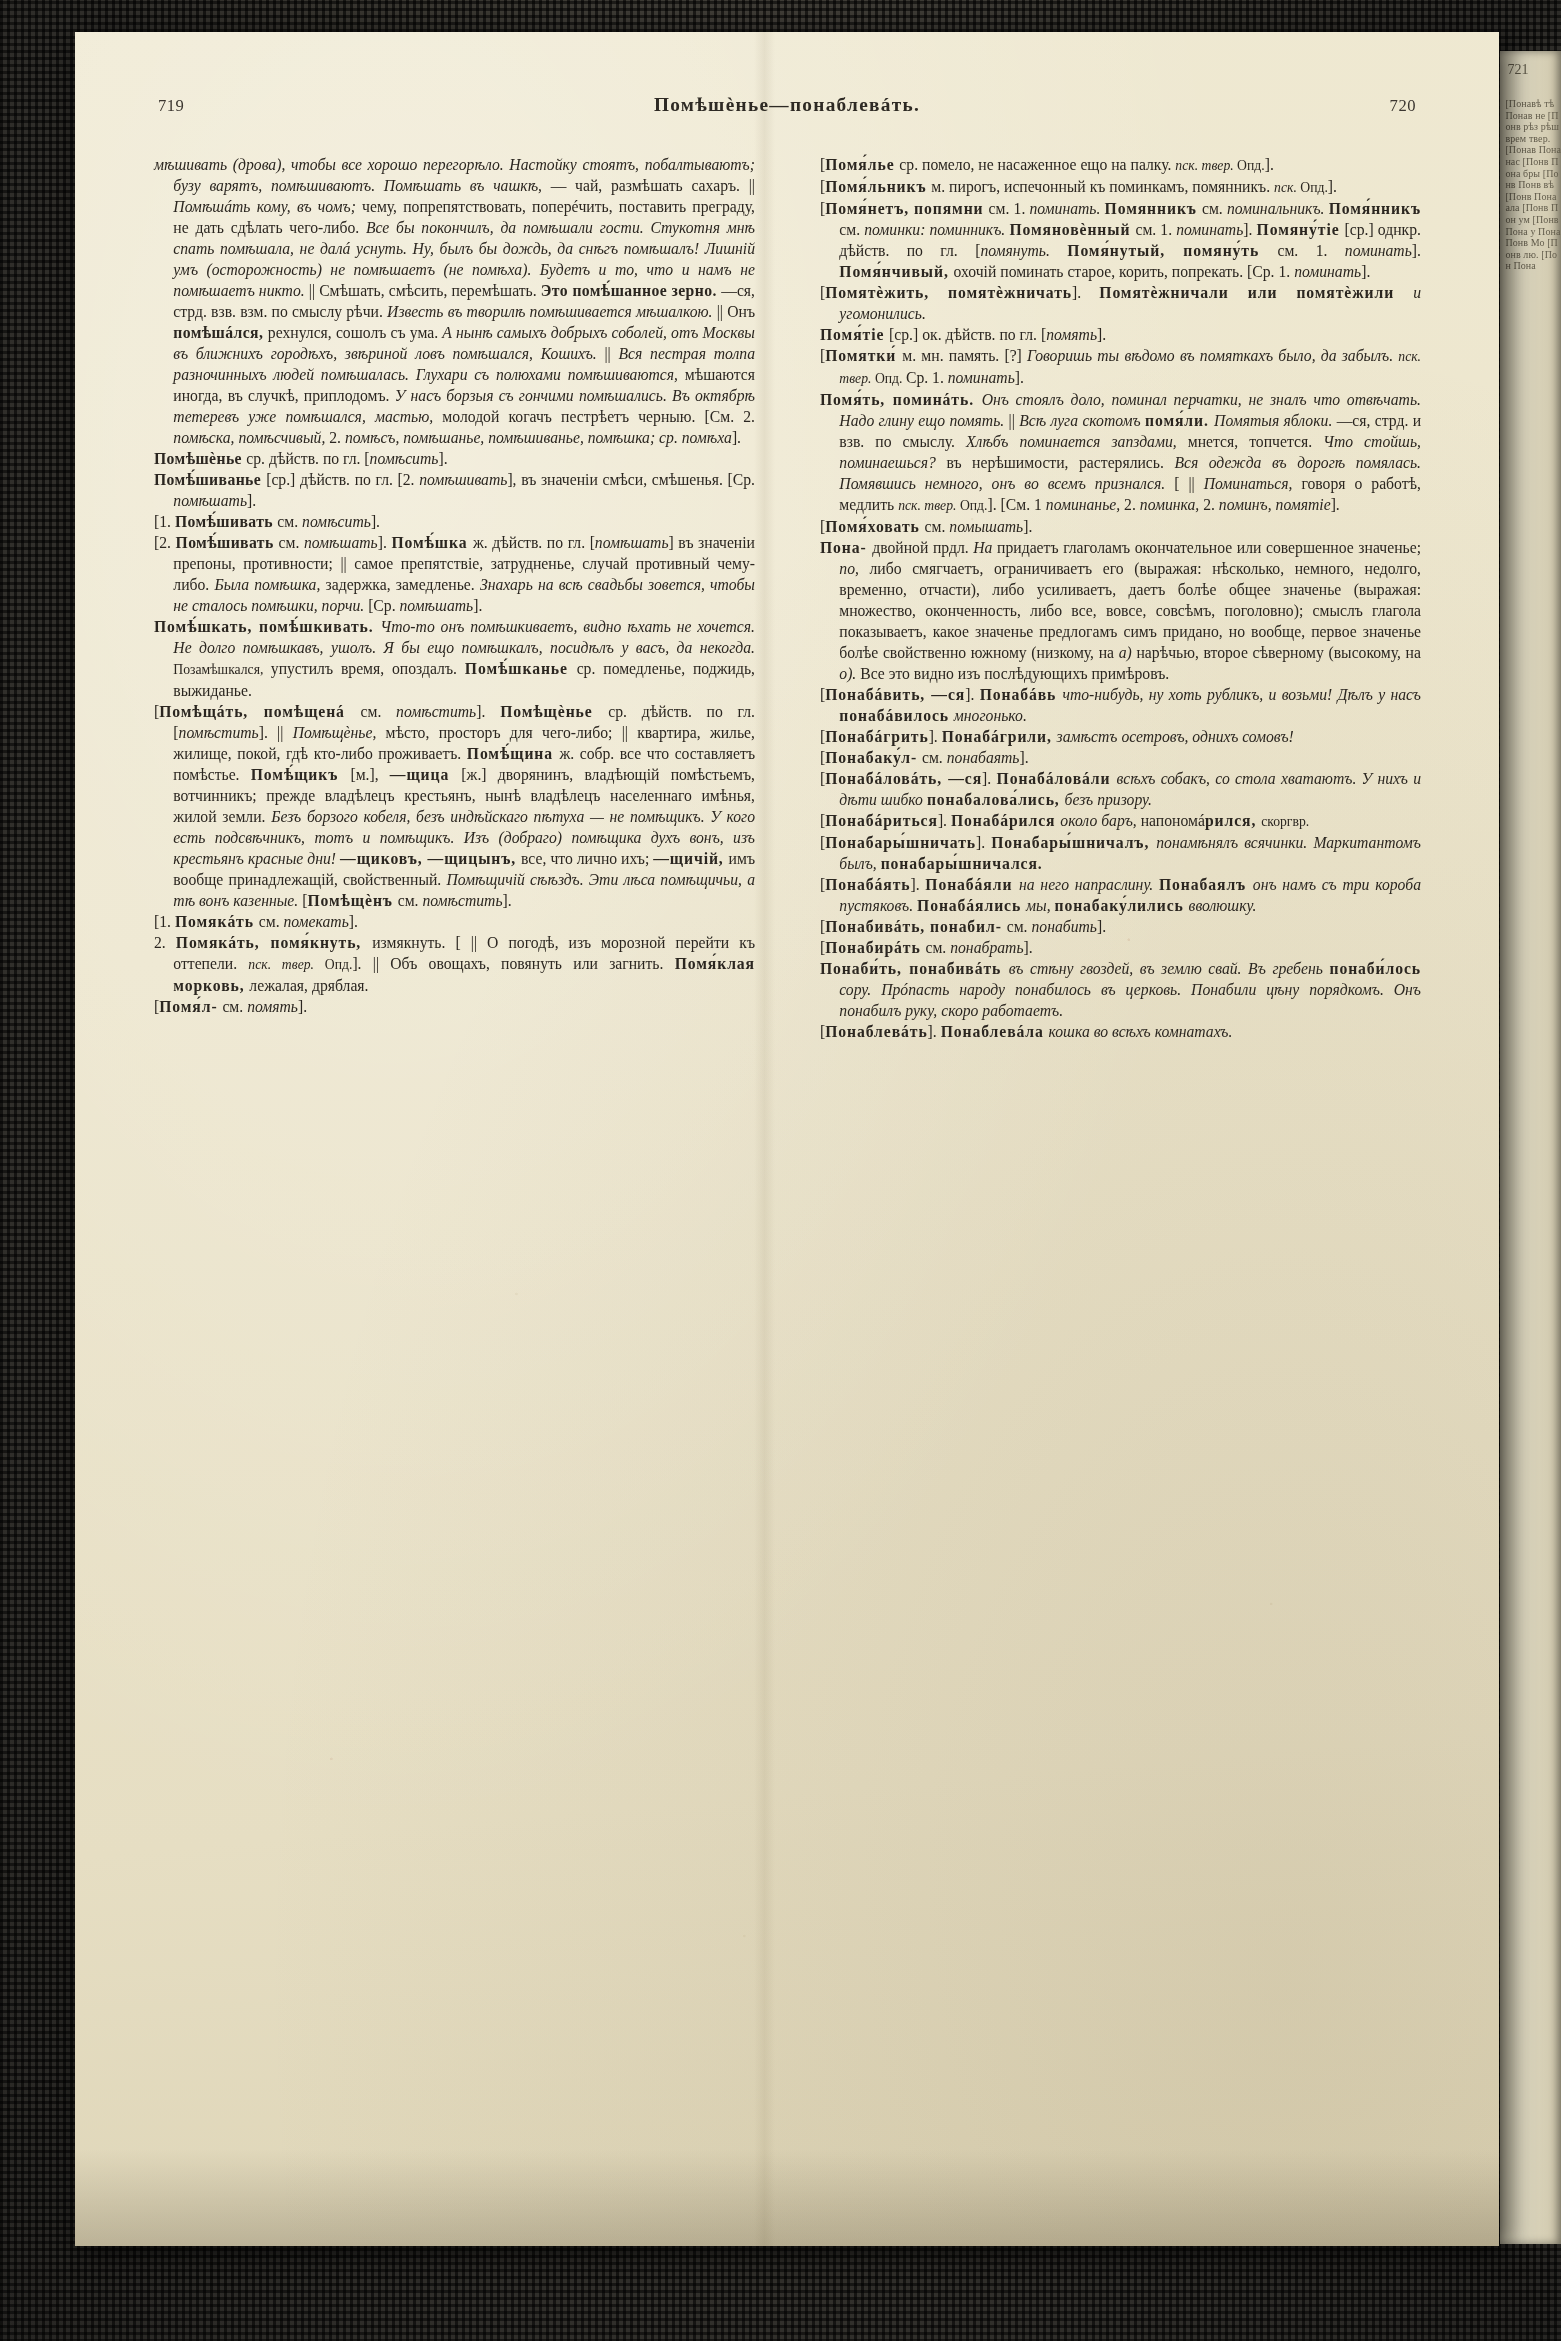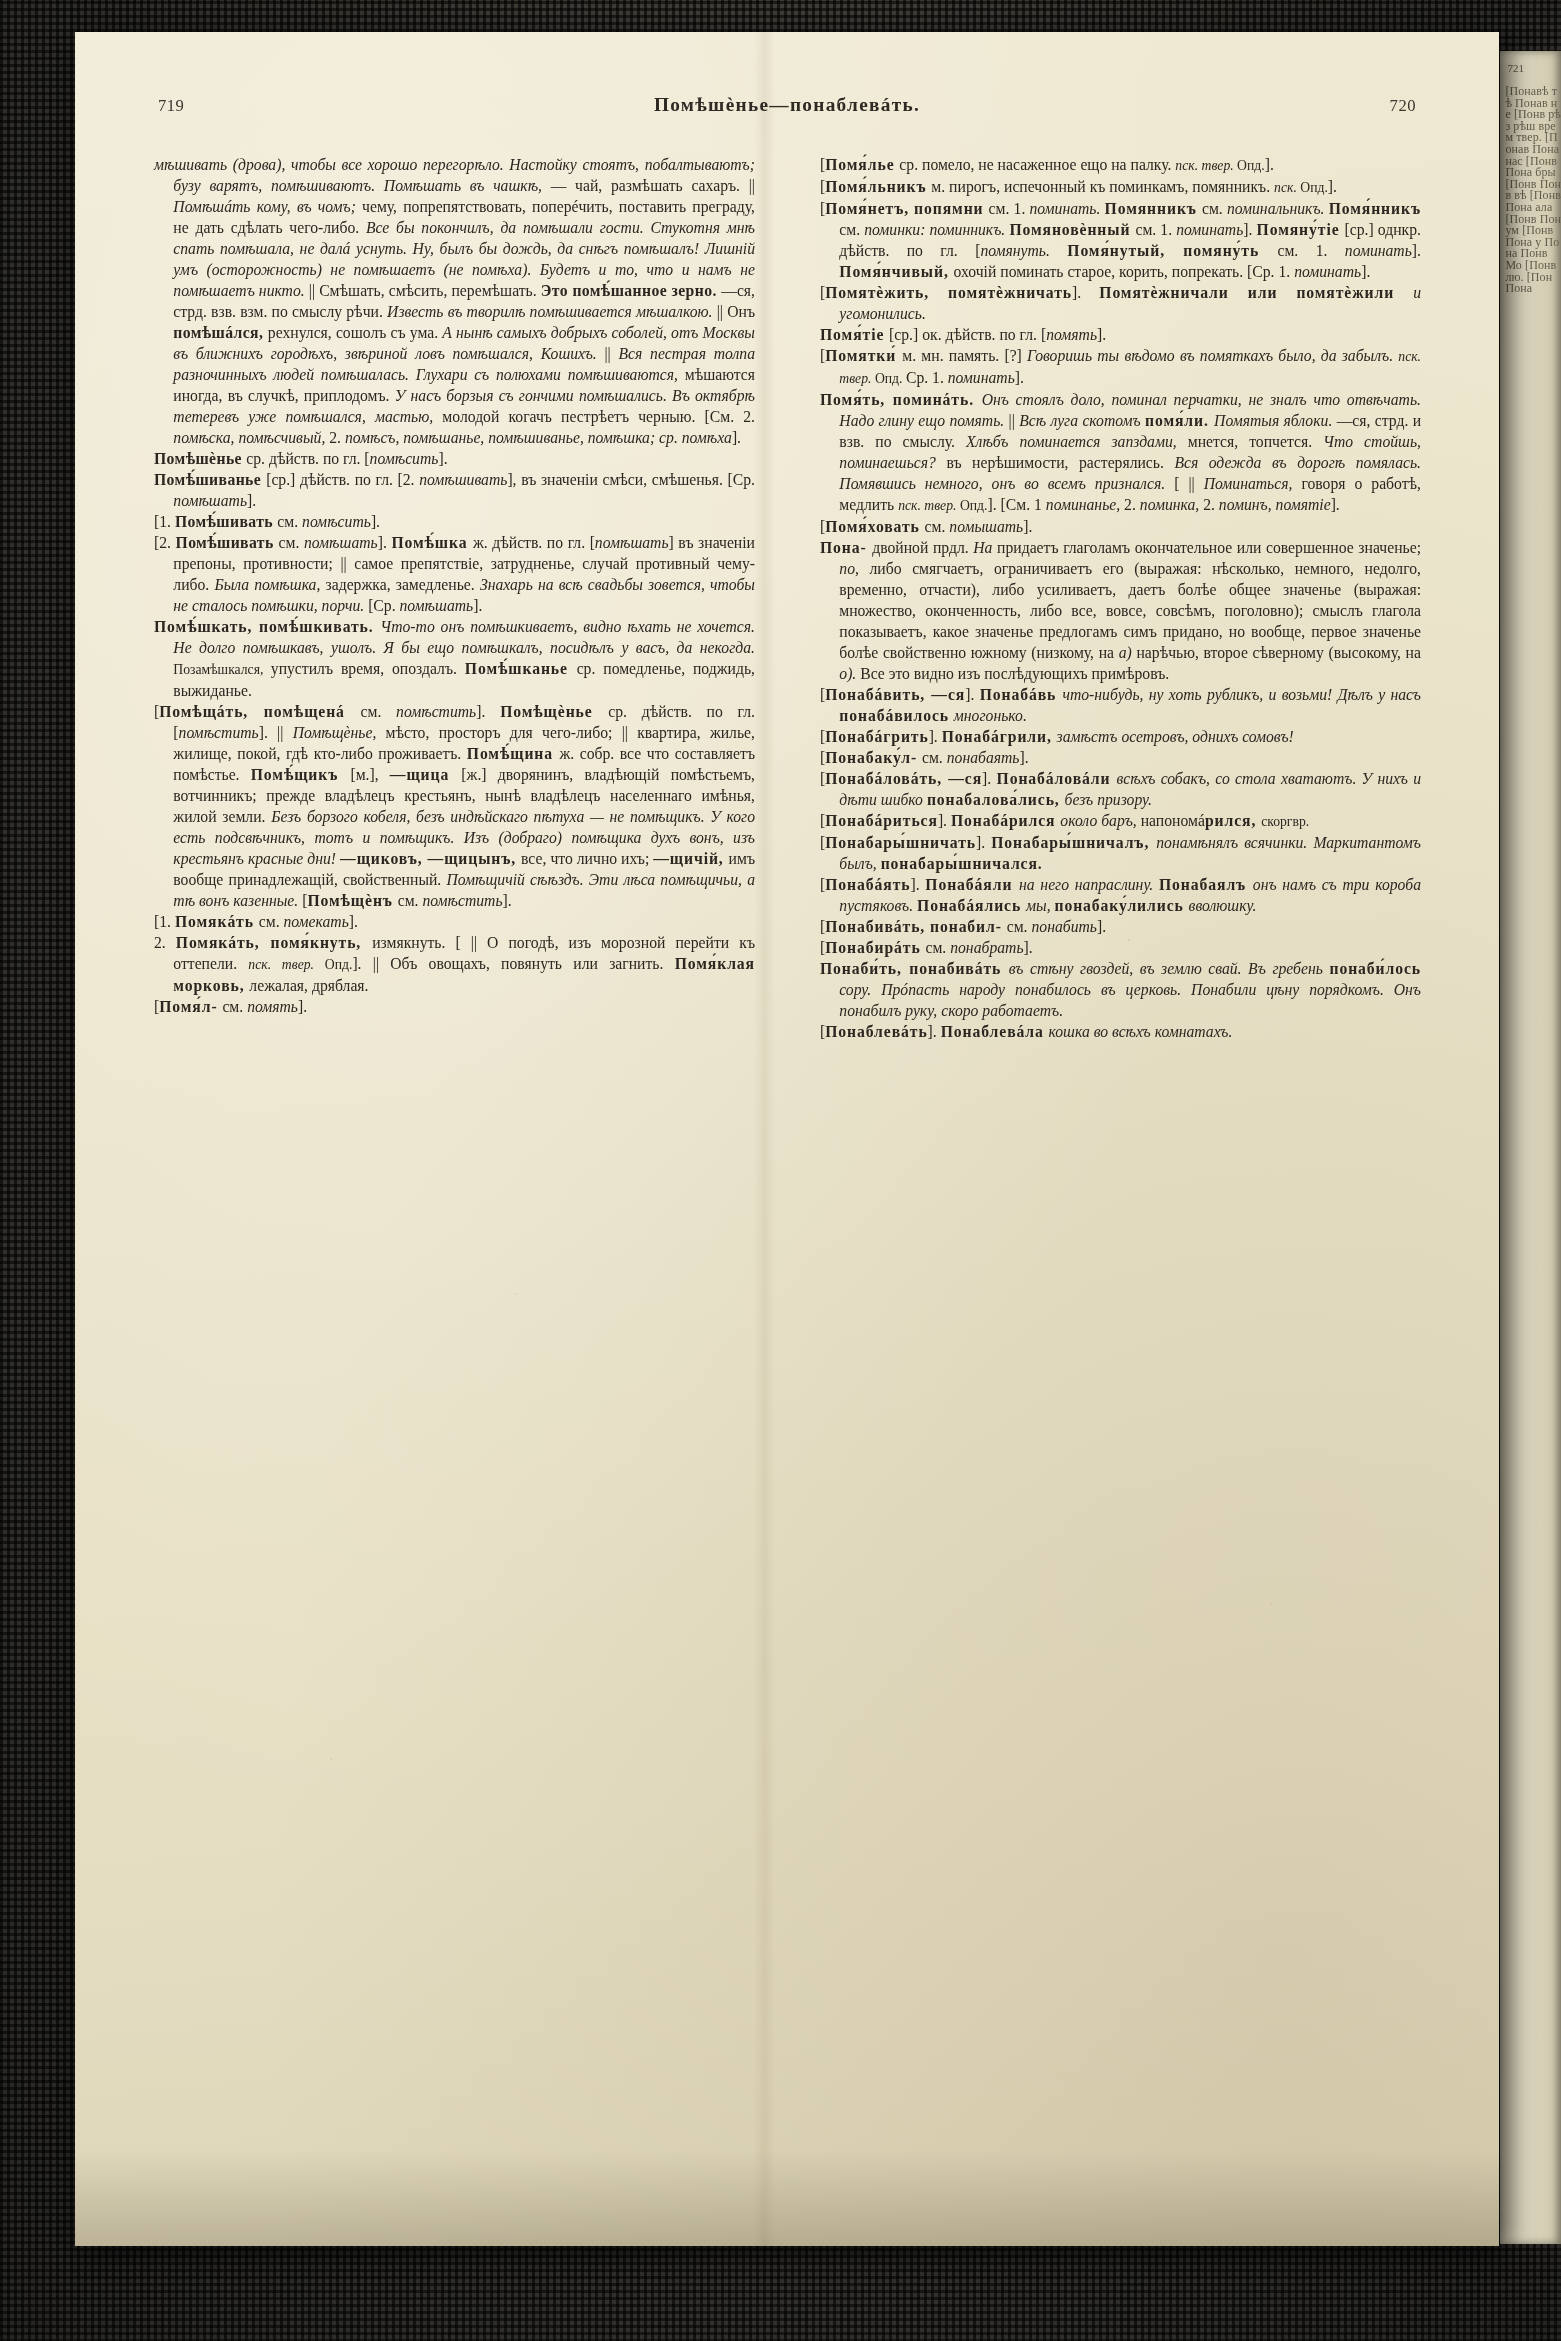--- a/index.html
+++ b/index.html
@@ -19,26 +19,26 @@
   }
 
   
   #next-page{
     position:absolute;left:1500px;top:51px;width:61px;height:2193px;
     background:linear-gradient(90deg,#d9d2b8 0%,#e2dcc4 35%,#cdc5aa 100%);
     box-shadow:-3.2px 0 8.6px rgba(0,0,0,.45) inset;
     overflow:hidden;
   }
   #next-page .np-folio{
-    position:absolute;left:7.5px;top:10.7px;font-size:11px;color:#5d5848;
+    position:absolute;left:7.5px;top:10.7px;font-size:14px;color:#5d5848;
     font-family:"Liberation Serif",serif;
   }
   #next-page .np-col{
-    position:absolute;left:5.4px;top:35px;width:56px;
-    font-size:12px;line-height:11.6px;color:#5b5545;
+    position:absolute;left:5.4px;top:47px;width:56px;
+    font-size:10px;line-height:11.6px;color:#5b5545;
     letter-spacing:0.1px;word-break:break-all;opacity:.93;
   }
 
   
   #leaf{
     position:absolute;left:75px;top:32px;width:1424px;height:2214px;
     background:
       radial-gradient(ellipse at 22% 18%, rgba(255,255,255,.30) 0%, rgba(255,255,255,0) 55%),
       radial-gradient(ellipse at 85% 88%, rgba(120,100,60,.13) 0%, rgba(0,0,0,0) 60%),
       linear-gradient(175deg,#efe9d2 0%,#ece5cc 40%,#e6dec3 78%,#ddd4b6 100%);

